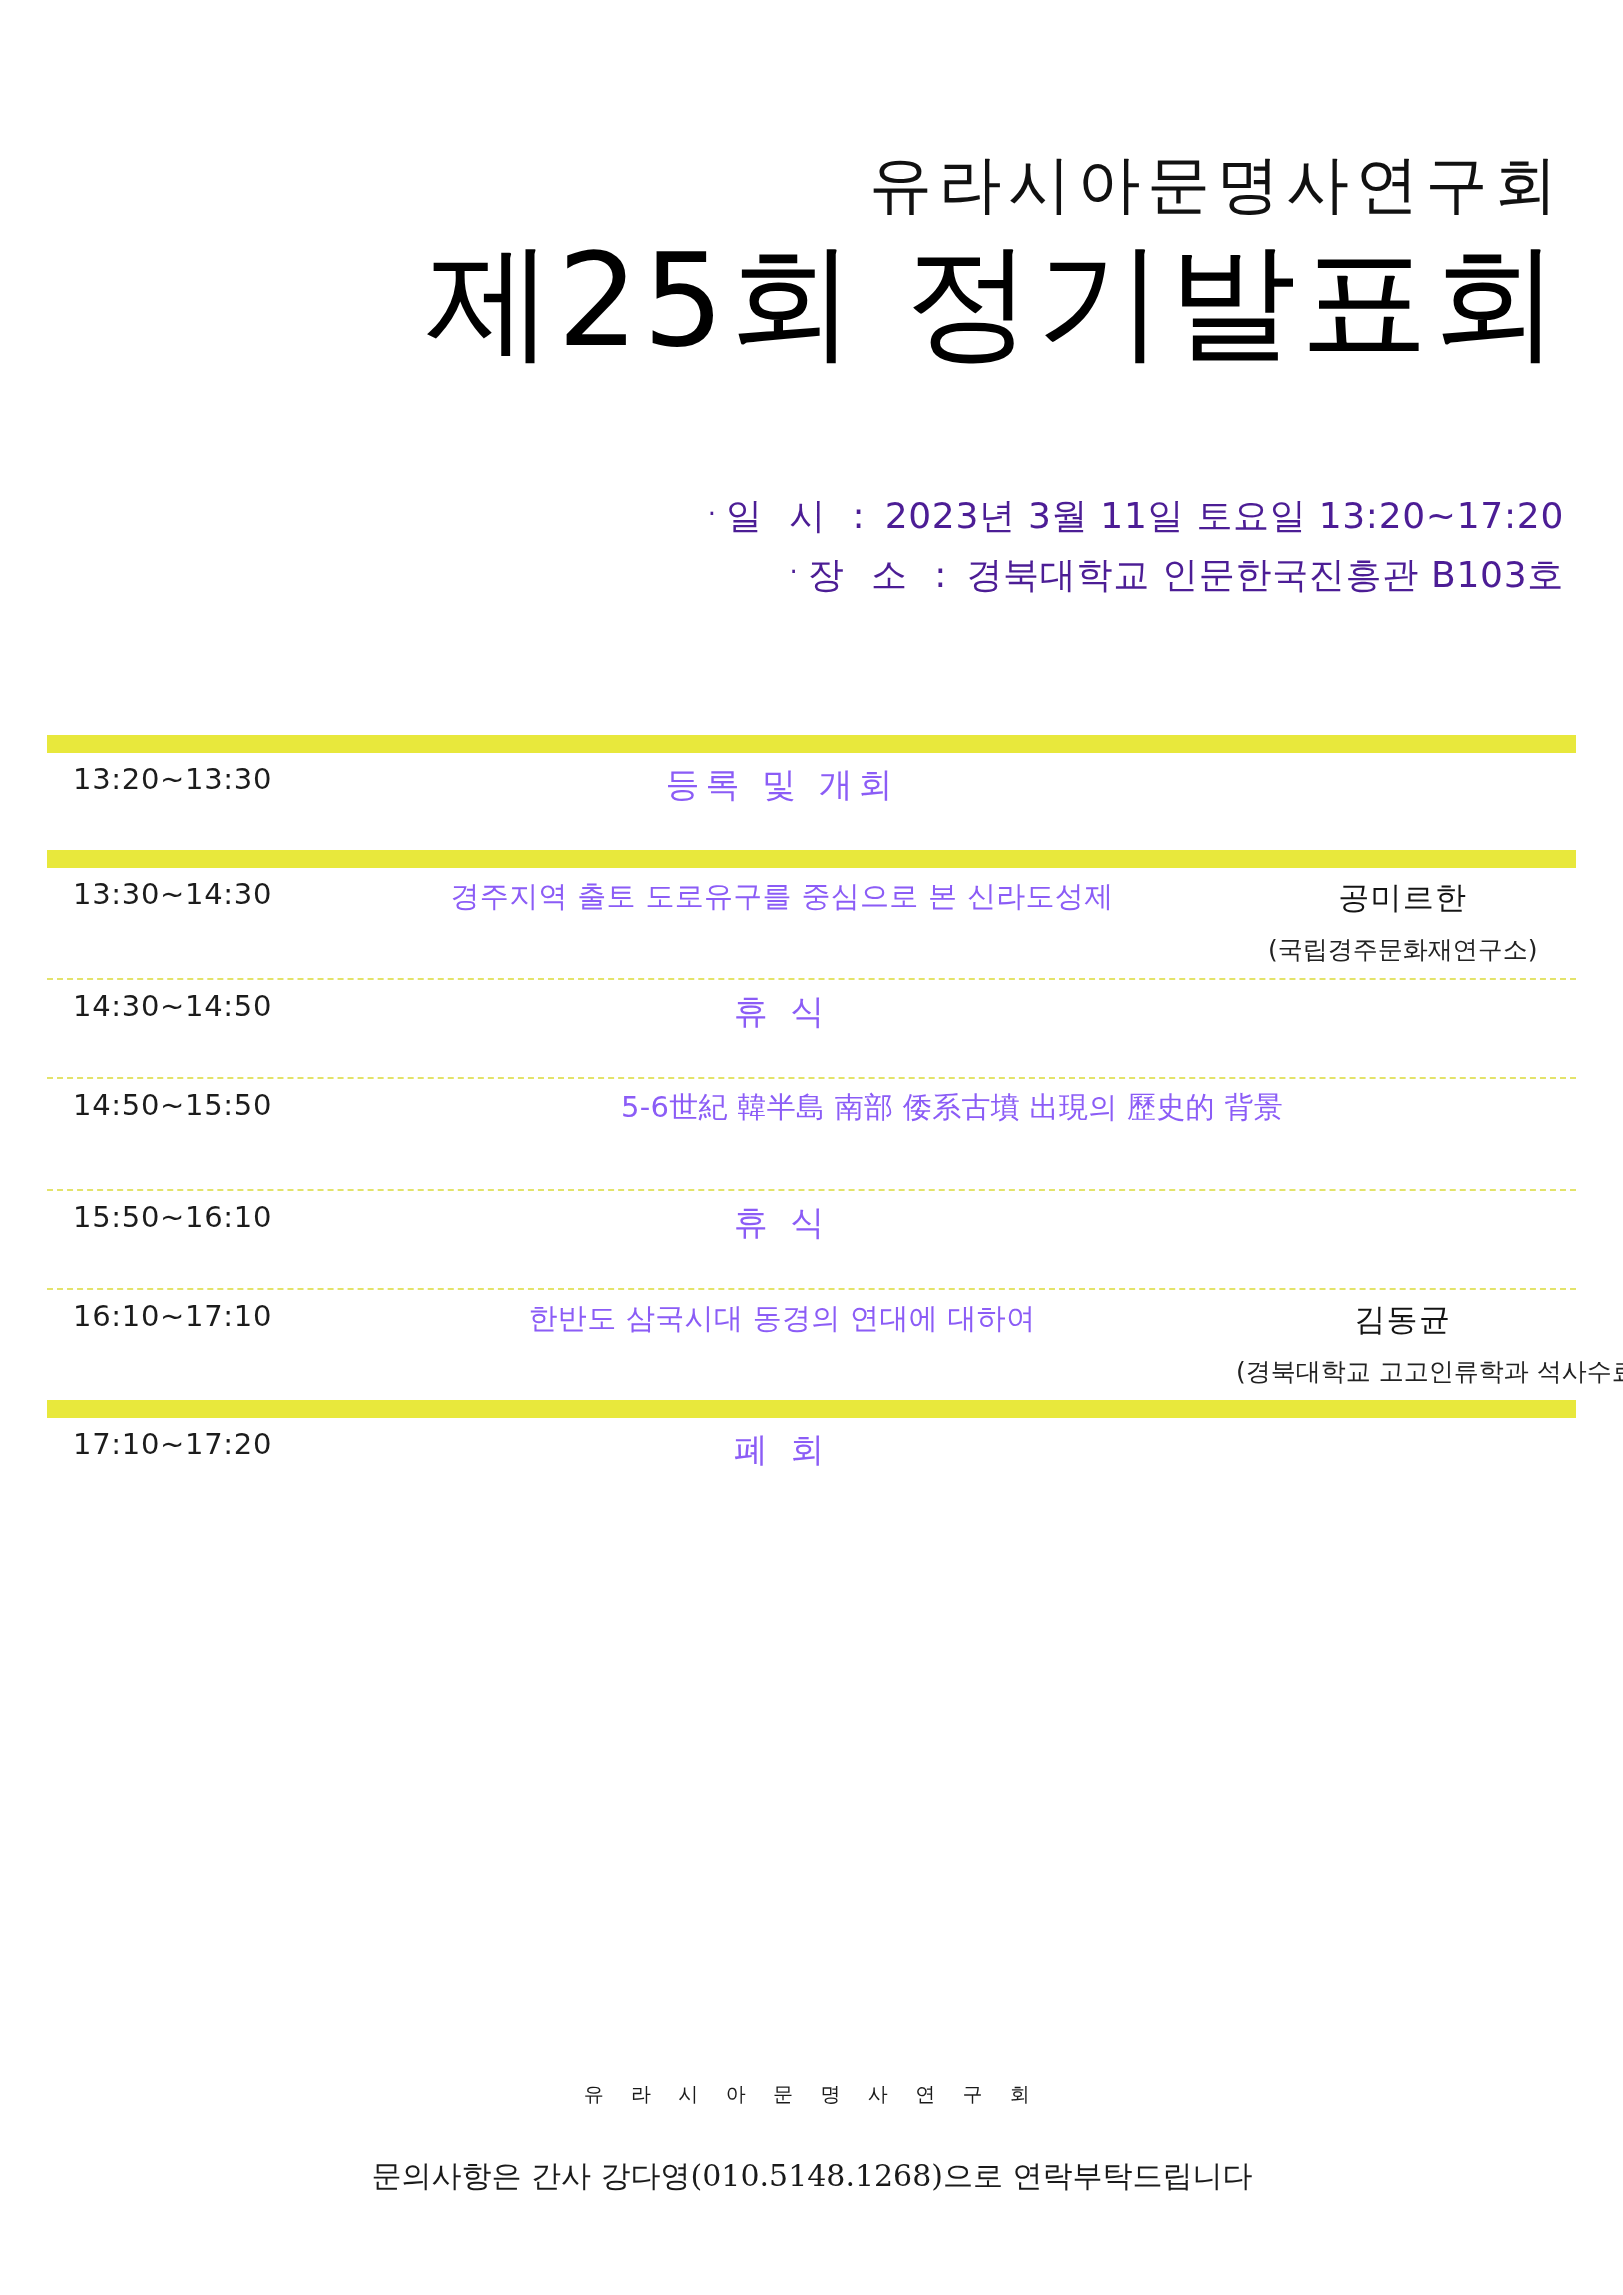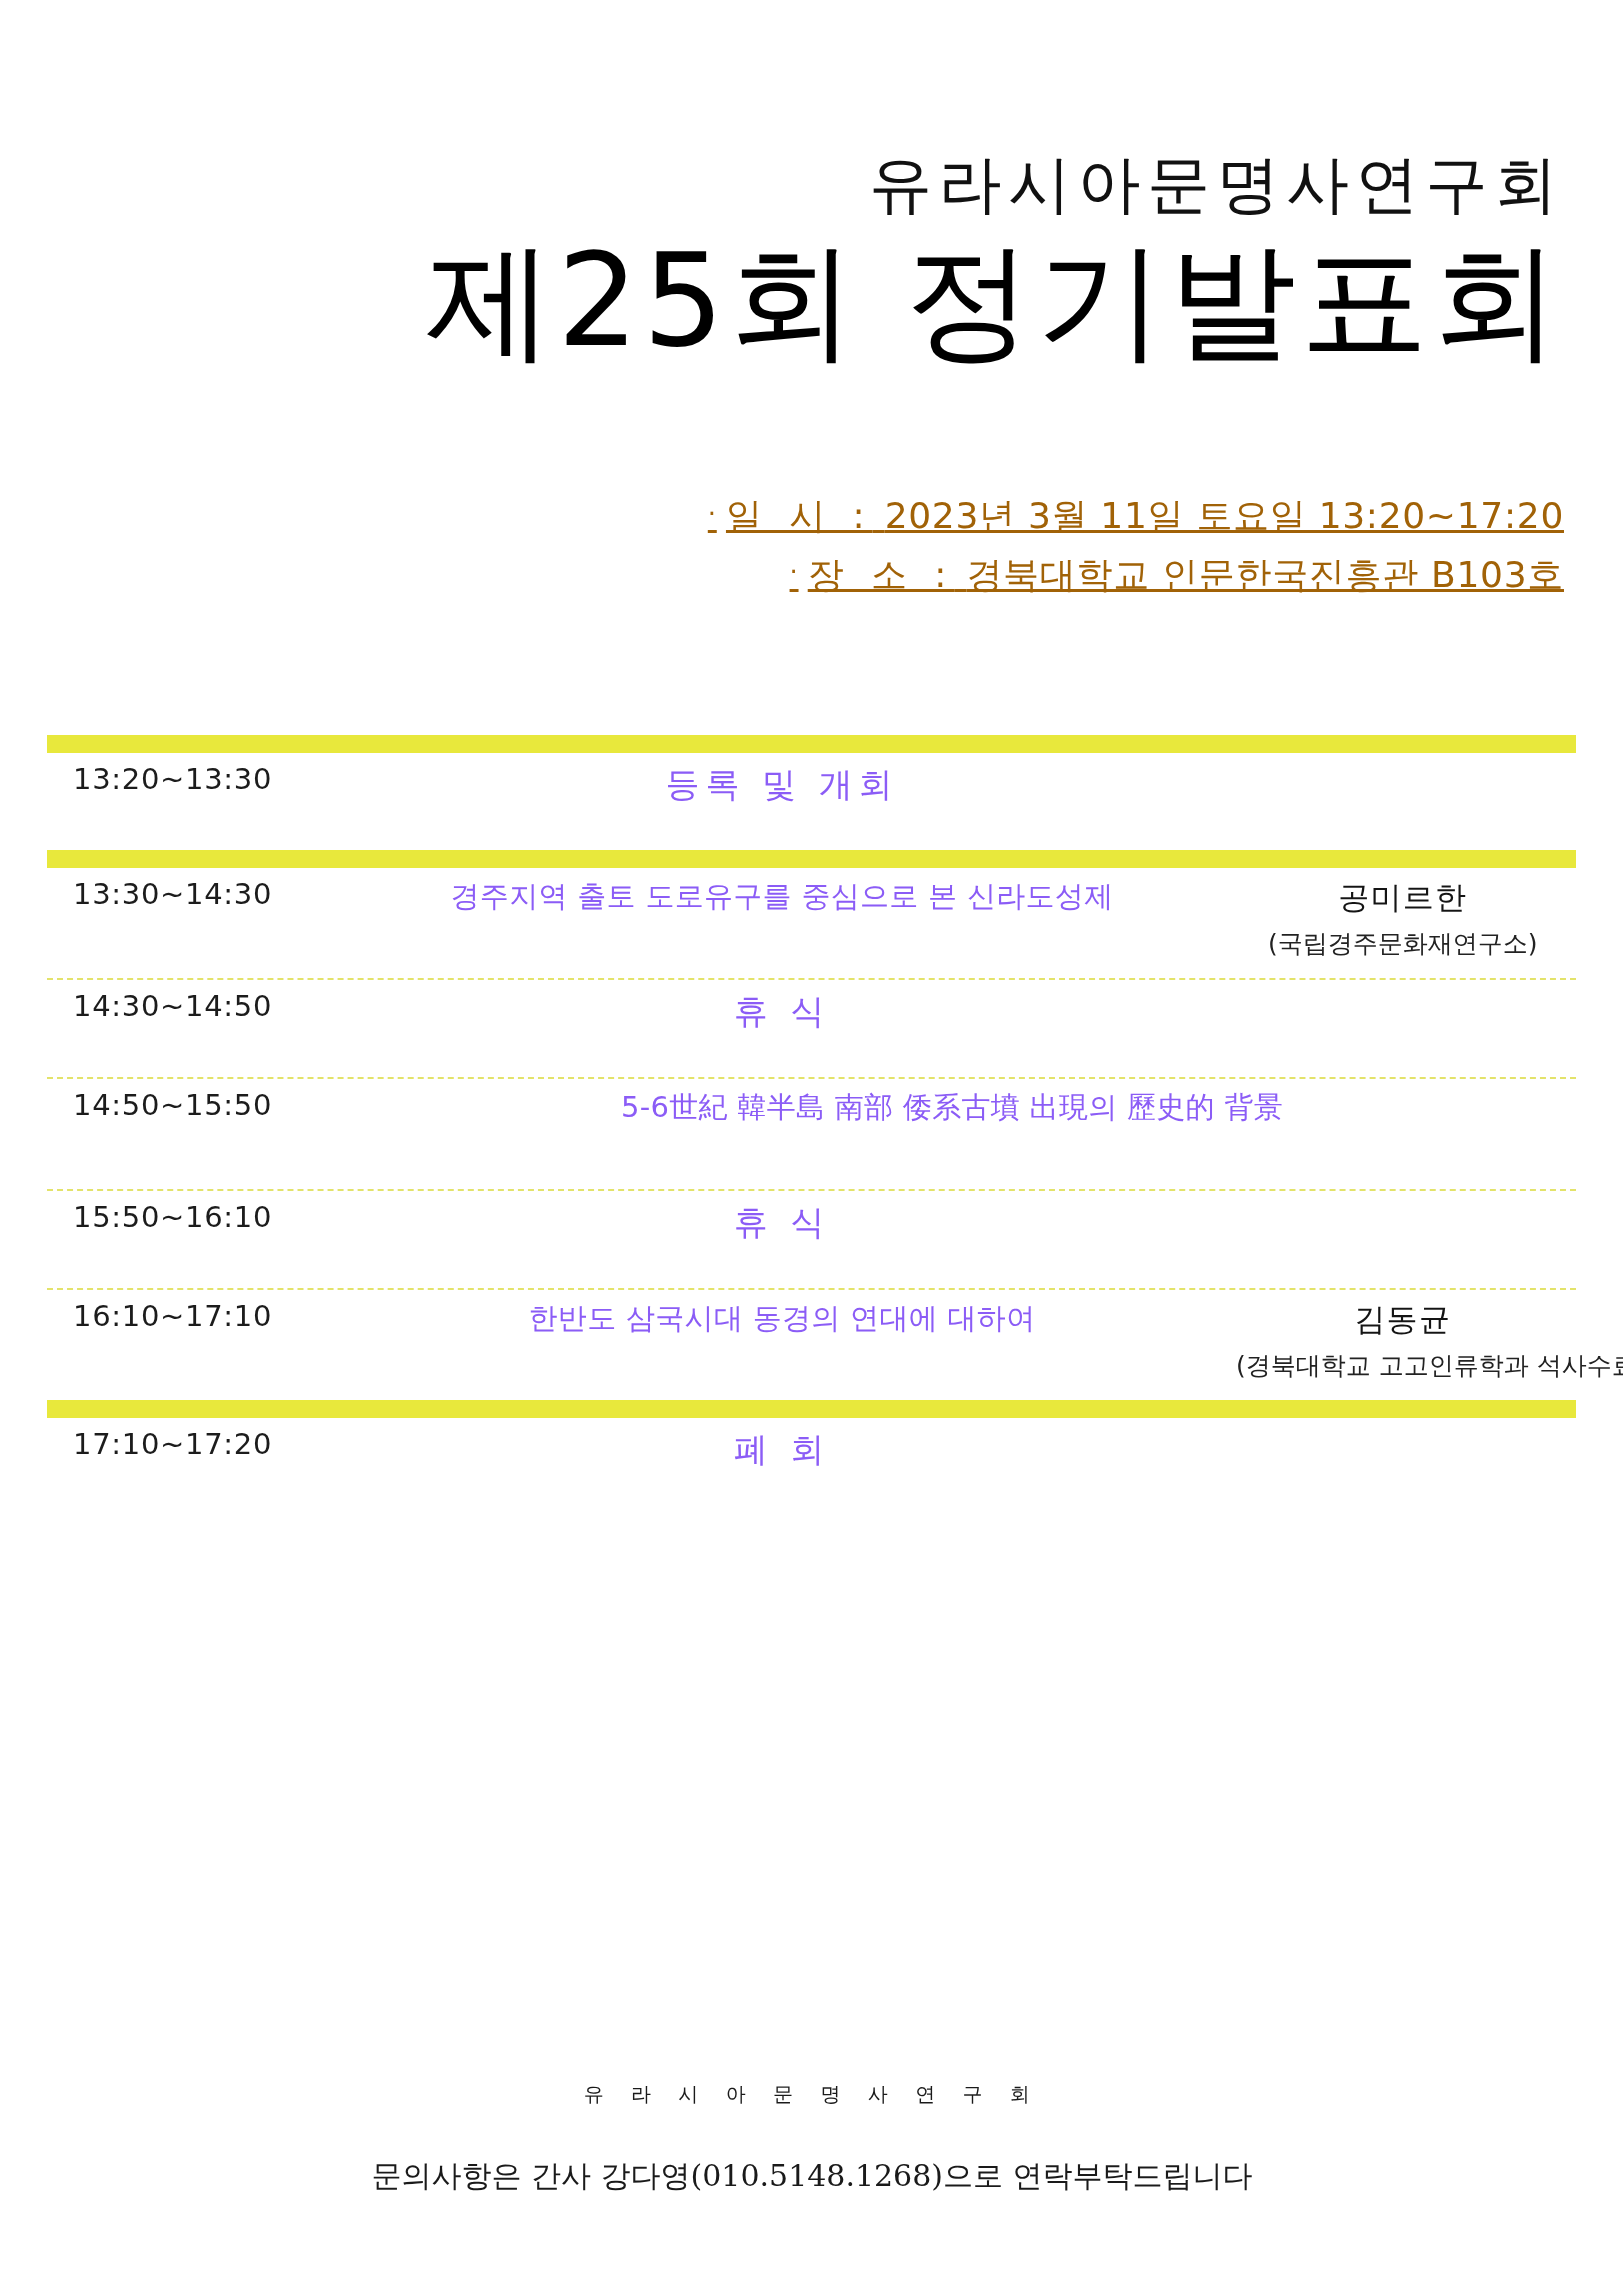--- a/index.html
+++ b/index.html
@@ -51,23 +51,22 @@
   
   .info-block {
     margin-top: 111px;
     text-align: right;
     padding-right: 13px;
   }
   .info-line {
     font-size: 36px;
     letter-spacing: 0.7px;
     line-height: 1.62;
-    color: #a16207;
-    white-space: nowrap;
-    text-decoration: underline;
+    color: #4c1d95;
+    white-space: nowrap;
   }
   .info-dot {
     font-size: 26px;
     vertical-align: 5.2px;
     padding-right: 9.2px;
   }
   .info-label {
     letter-spacing: 7.9px;
   }
 
@@ -127,21 +126,21 @@
     font-size: 31px;
     letter-spacing: 1.3px;
     color: #141414;
     line-height: 1.3;
   }
   .speaker-affil {
     font-size: 25px;
     letter-spacing: 0px;
     color: #222222;
     line-height: 1.4;
-    margin-top: 9px;
+    margin-top: 15px;
     white-space: nowrap;
   }
 
   .dashed {
     border-top: 2px dashed #e3e36a;
     width: 100%;
     height: 0;
   }
 
   

